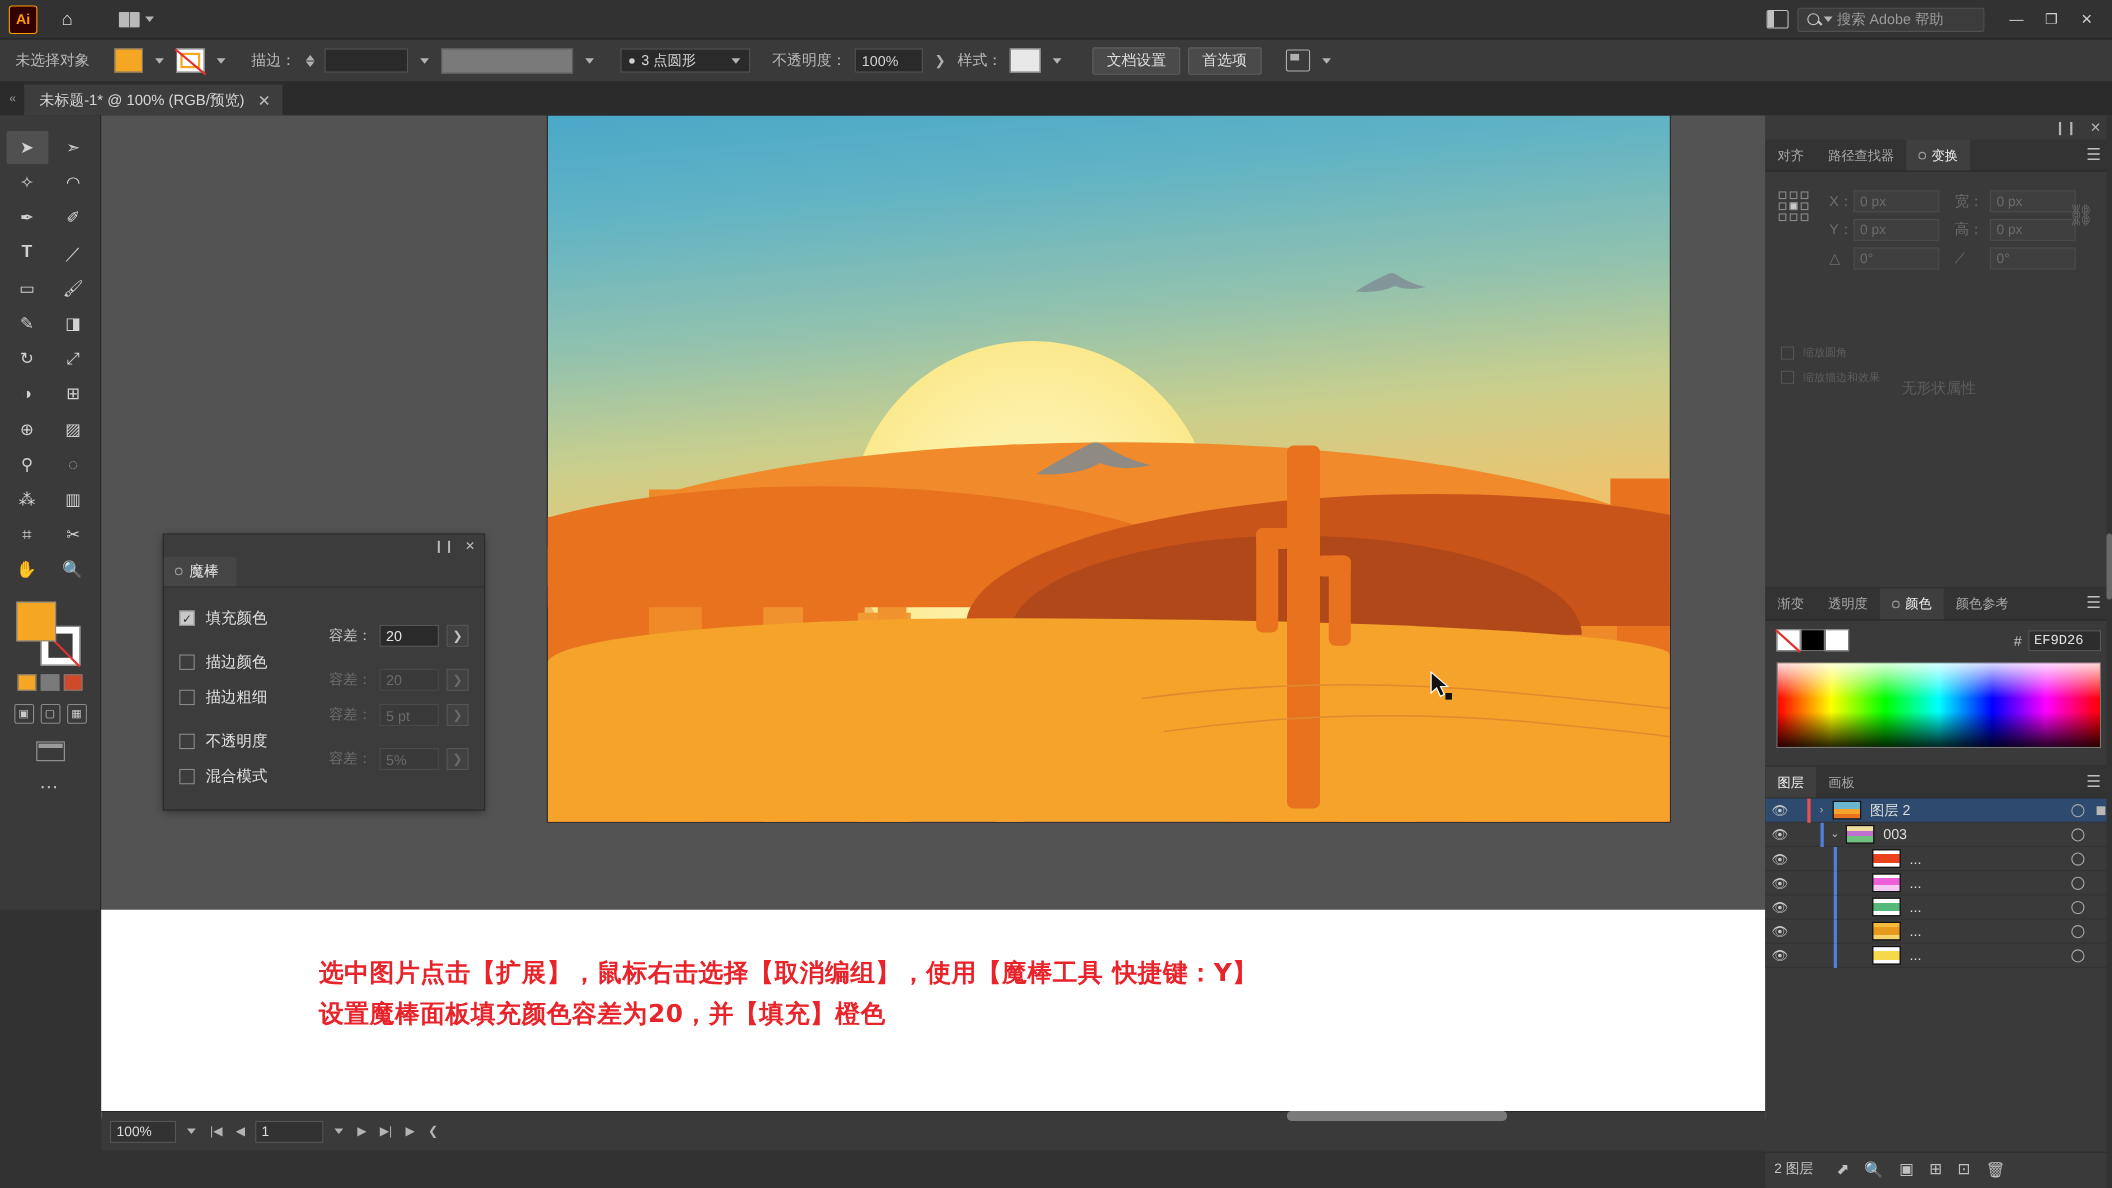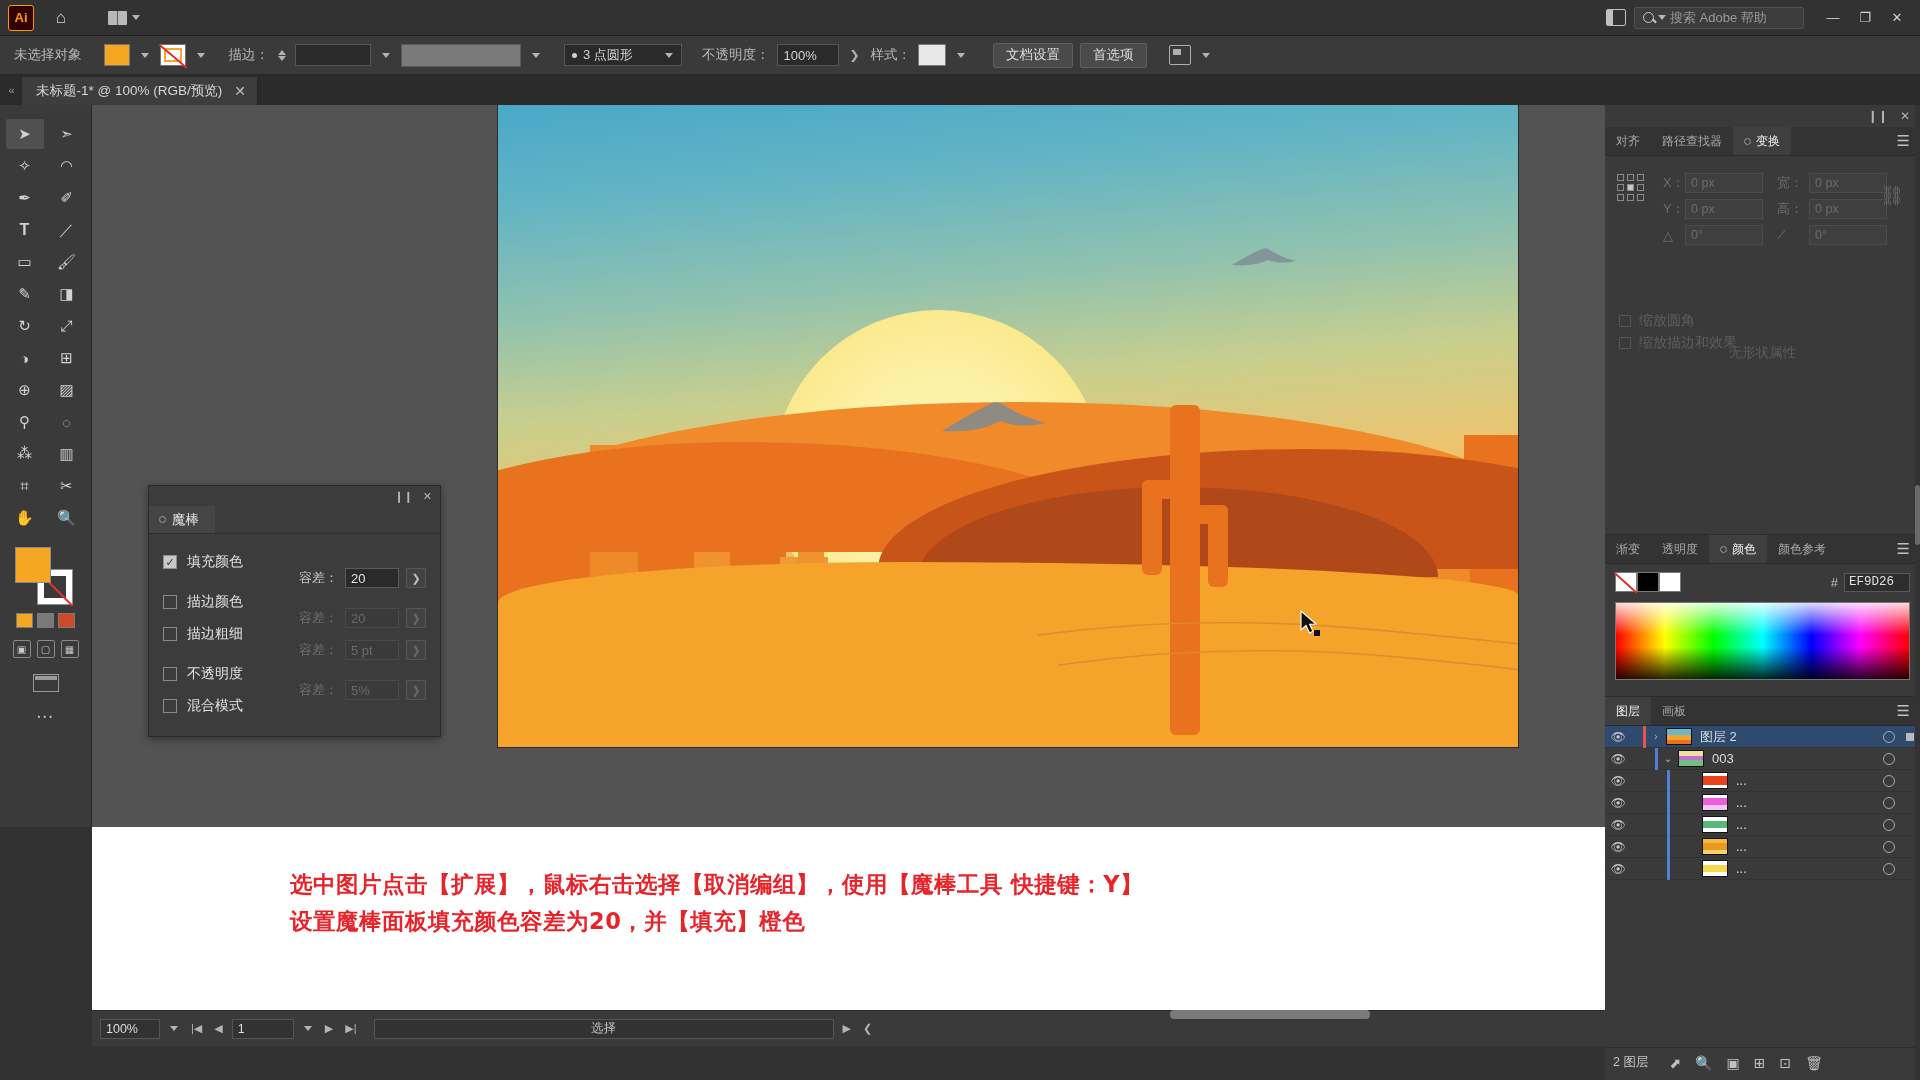--- a/index.html
+++ b/index.html
@@ -192,21 +192,21 @@
   .ref-grid i { width:7px; height:7px; border:1px solid #8a8a8a; }
   .ref-grid i.on { background:#c8c8c8; }
   .xf-rows { margin-left: 46px; }
   .xf-row { display:flex; align-items:center; gap: 6px; height: 26px; }
   .xf-lbl { font-size: 13px; color: #6e6e6e; width: 16px; }
   .xf-in { width: 78px; height: 20px; background:#3f3f3f; border:1px solid #4c4c4c; color:#6c6c6c; font-size:12.5px;
      display:flex; align-items:center; padding-left:5px; }
   .link-ic { position:absolute; right: 16px; top: 28px; color:#6e6e6e; font-size: 19px; }
   .xf-empty { text-align:center; margin-top: 96px; font-size: 13.5px; color: #5c5c5c; }
   .xf-checks { position:absolute; left: 14px; bottom: 22px; }
-  .xf-chk { display:flex; align-items:center; gap:8px; height: 22px; font-size: 14px; color:#5e5e5e; }
+  .xf-chk { display:flex; align-items:center; gap:8px; height: 22px; font-size: 10px; color:#5e5e5e; }
   .xf-chk i { width:12px; height:12px; border:1px solid #555; }
 
   .dock-color { position: relative; height: 162px; background: #3a3a3a; border-bottom: 1px solid #2c2c2c; }
   .color-body { padding: 8px 10px 0 10px; }
   .color-top { display:flex; align-items:center; gap: 8px; }
   .cs-none { width: 22px; height: 20px; background:#fff; border:1px solid #7a7a7a; position:relative; }
   .cs-none::after{content:'';position:absolute;left:-1px;top:-1px;width:30px;height:1.5px;background:#e03030;transform:rotate(42deg);transform-origin:0 0;}
   .cs-black { width: 22px; height: 20px; background:#000; border:1px solid #7a7a7a; }
   .cs-white { width: 22px; height: 20px; background:#fff; border:1px solid #7a7a7a; }
   .hex-wrap { margin-left: auto; display:flex; align-items:center; gap:6px; }
@@ -512,21 +512,20 @@
 
   <div class="statusbar">
     <span class="sb-zoom">100%</span>
     <span class="mini-caret"></span>
     <span class="sb-arrow">|◀</span>
     <span class="sb-arrow">◀</span>
     <span class="sb-page">1</span>
     <span class="mini-caret"></span>
     <span class="sb-arrow">▶</span>
     <span class="sb-arrow">▶|</span>
-    <span class="sb-status">选择</span>
     <span class="sb-arrow">▶</span>
     <span class="sb-arrow">❮</span>
   </div>
   <div class="sb-scroll"></div>
 
   <div class="dock">
 
     <div class="dock-top">
       <div class="dock-titlebar">
         <span>❙❙</span>

